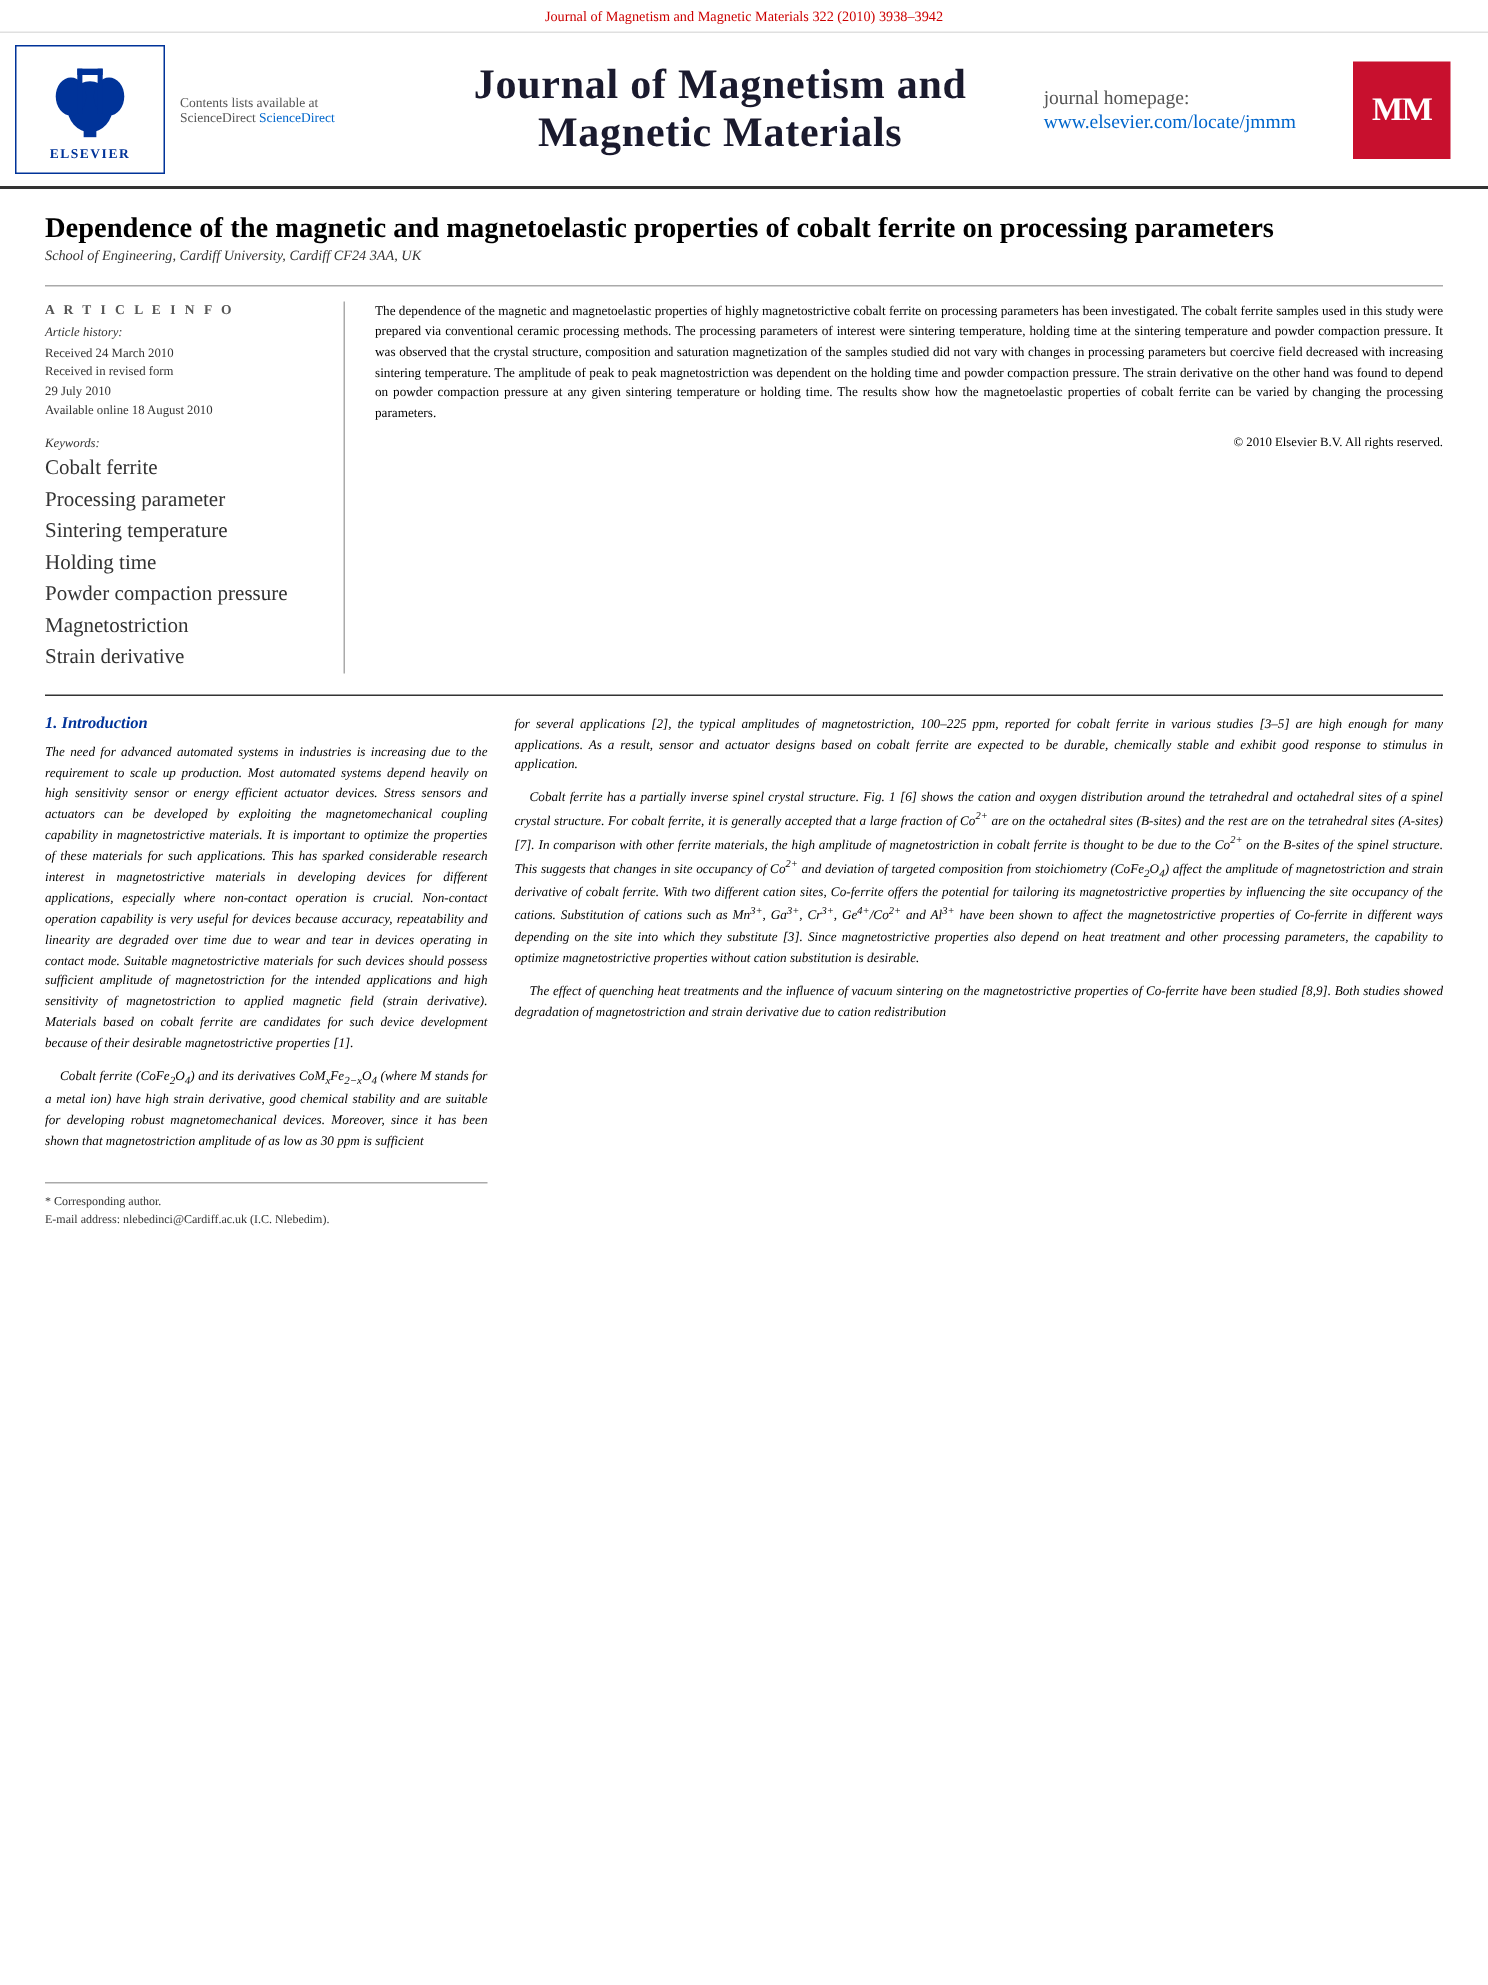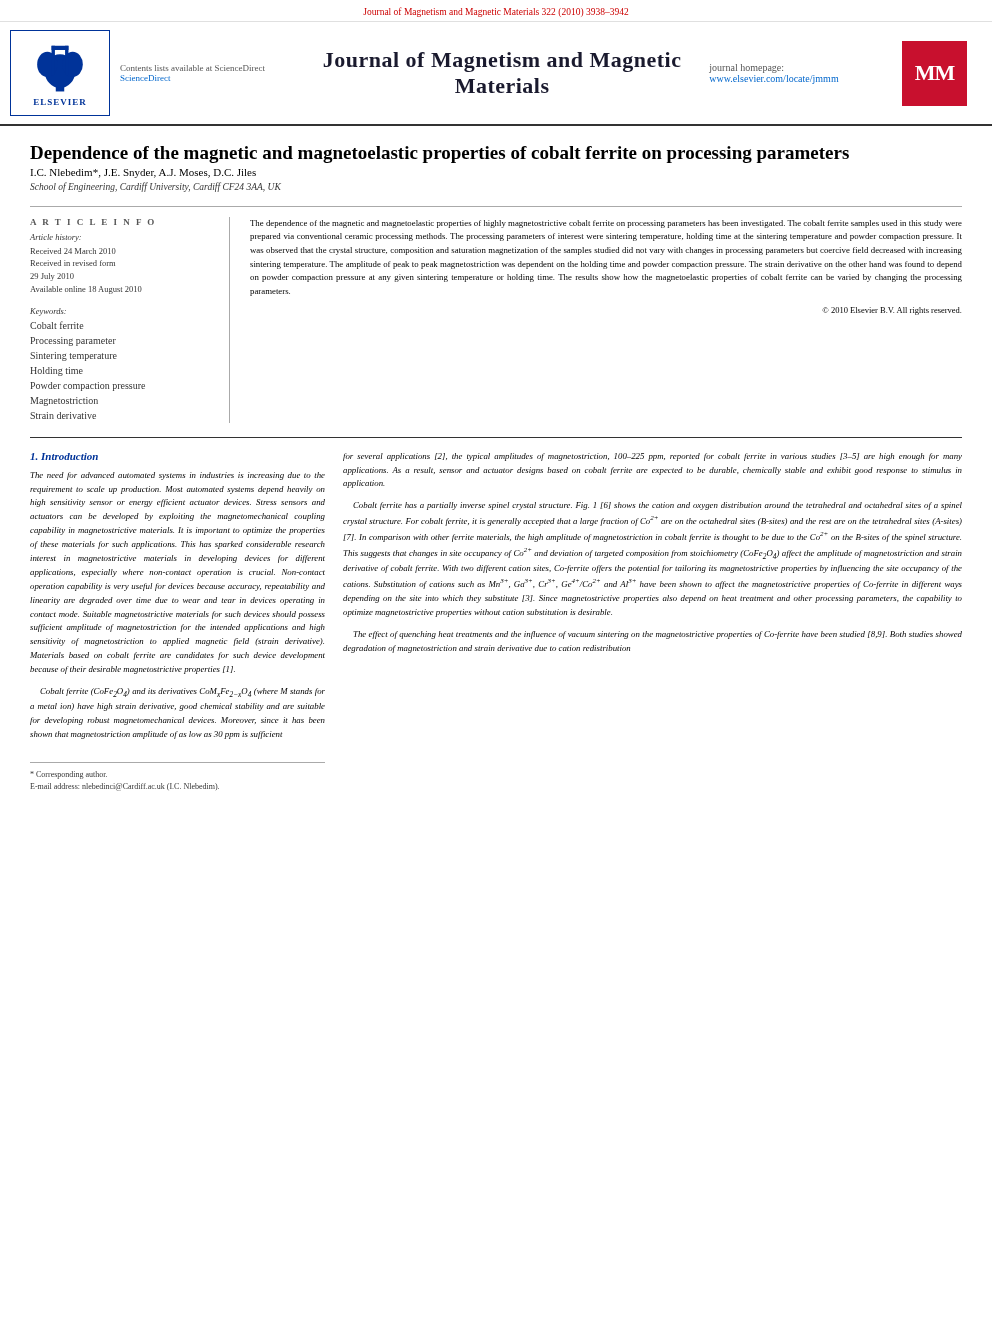--- a/index.html
+++ b/index.html
@@ -69,29 +69,29 @@
     .contents-line {
       font-size: 9px;
       color: #555;
     }
     .contents-line a {
       color: #0066cc;
       text-decoration: none;
       font-size: 9px;
     }
     .journal-title-main {
-      font-size: 22px;
+      font-size: 28px;
       font-weight: bold;
       color: #1a1a2e;
       text-align: center;
       font-family: 'Times New Roman', serif;
       letter-spacing: 0.5px;
     }
     .journal-homepage {
-      font-size: 10px;
+      font-size: 13px;
       color: #555;
     }
     .journal-homepage a {
       color: #0066cc;
       text-decoration: none;
     }
     .journal-logo-right {
       width: 70px;
       min-width: 70px;
       display: flex;
@@ -175,21 +175,21 @@
     .keywords-section {
       margin-top: 10px;
     }
     .keyword-label {
       font-size: 8.5px;
       font-style: italic;
       color: #333;
       margin-bottom: 2px;
     }
     .keyword-item {
-      font-size: 10px;
+      font-size: 14px;
       color: #333;
       line-height: 1.5;
     }
 
     .abstract-col {
       flex: 1;
     }
 
     .abstract-text {
       font-size: 8.8px;
@@ -304,23 +304,20 @@
 
   <div class="journal-logo-right">
     <div class="mm-logo">MM</div>
   </div>
 </div>
 
 <div class="article-body">
 
   <div class="article-title">Dependence of the magnetic and magnetoelastic properties of cobalt ferrite on processing parameters</div>
 
-  <div class="authors">
-    <span>I.C. Nlebedim*, J.E. Snyder, A.J. Moses, D.C. Jiles</span>
-  </div>
 
   <div class="affiliation">School of Engineering, Cardiff University, Cardiff CF24 3AA, UK</div>
 
   <div class="two-col-info">
 
     <div class="article-info-col">
       <div class="info-section-title">A R T I C L E   I N F O</div>
 
       <div class="history-label">Article history:</div>
       <div class="history-entry">Received 24 March 2010</div>

